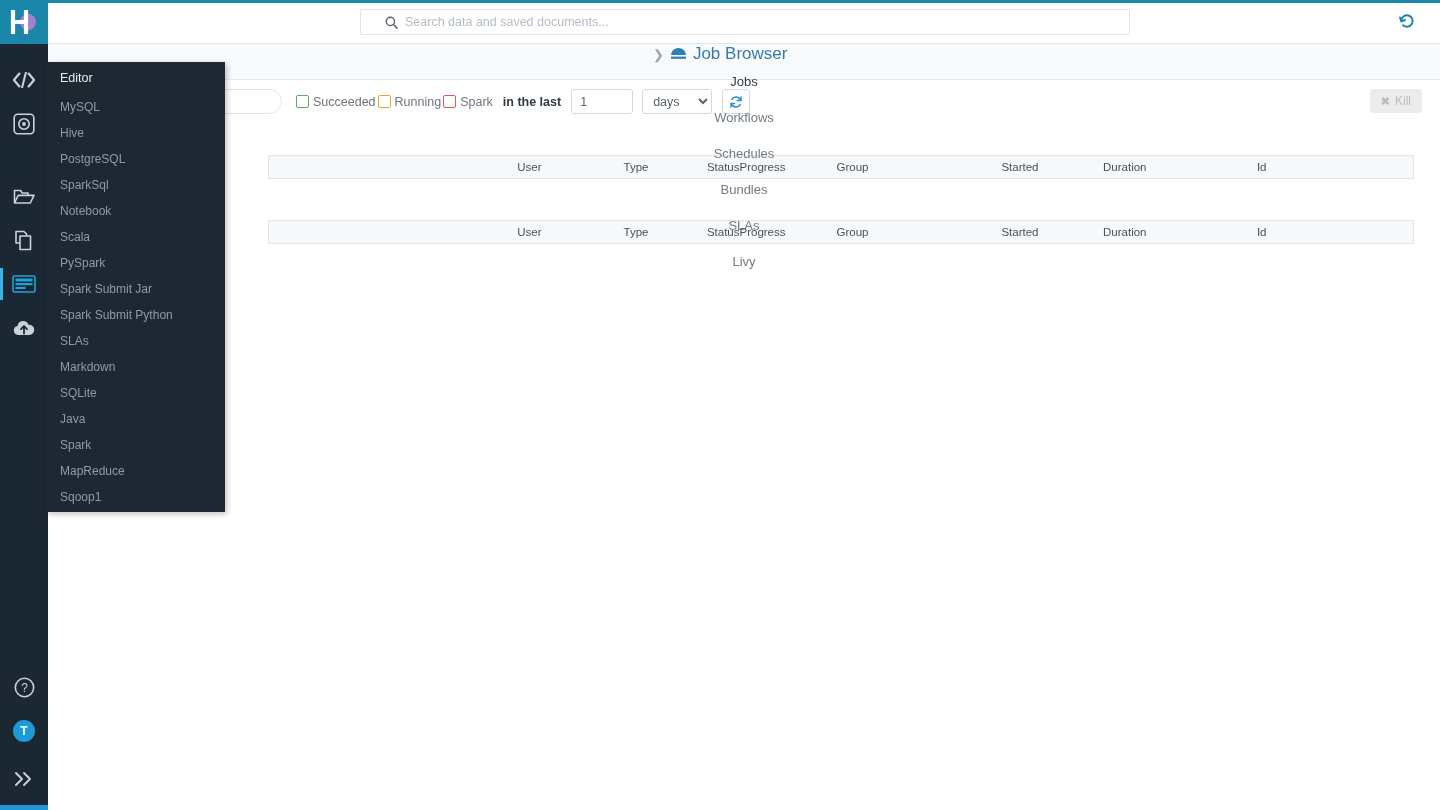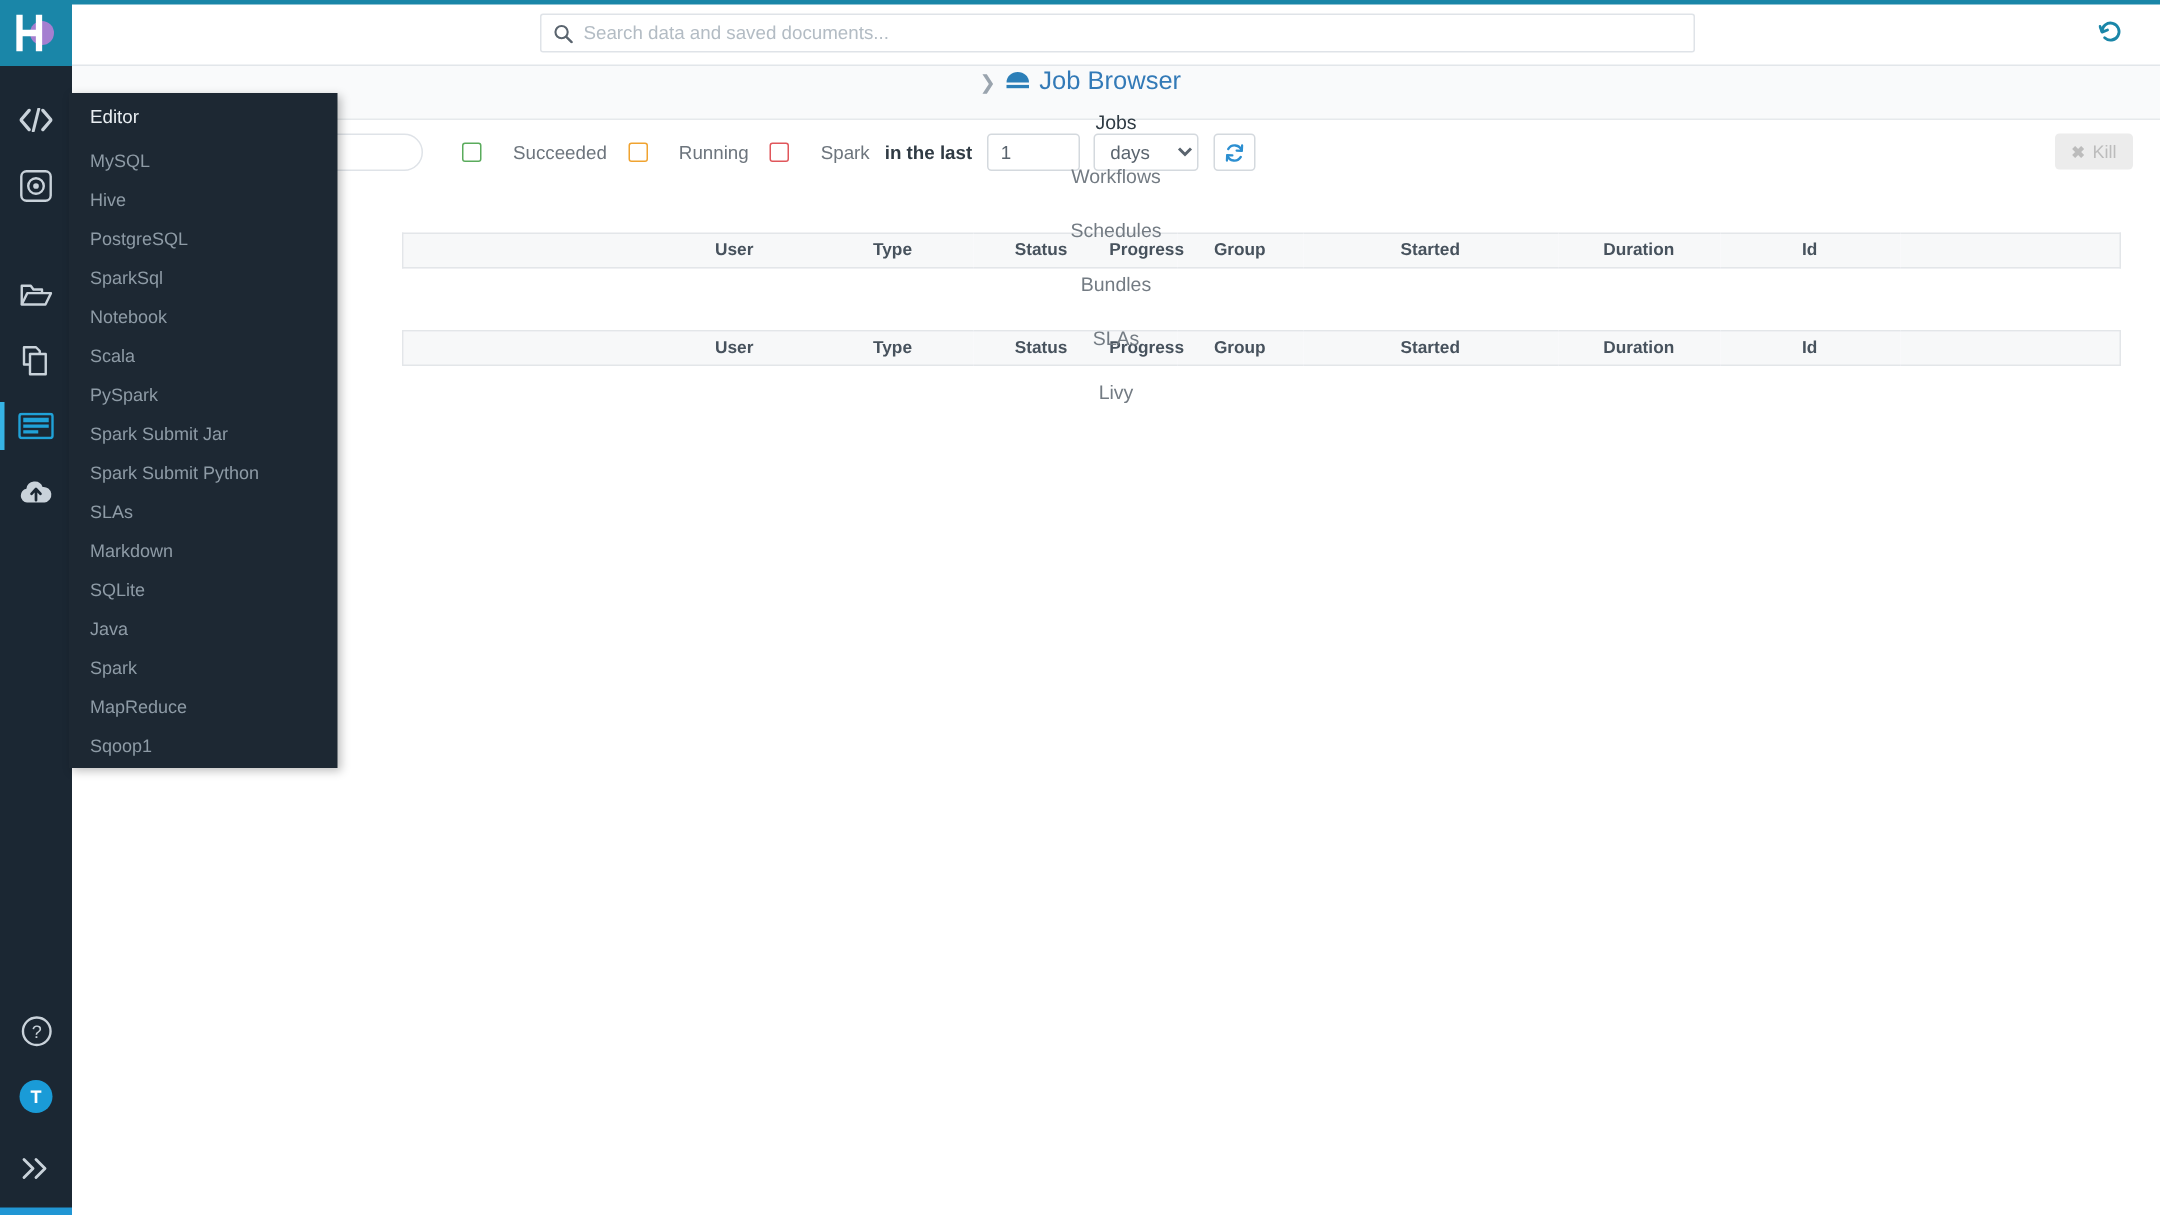--- a/index.html
+++ b/index.html
@@ -58,21 +58,21 @@
   }
   #topbar::before {
     content: ""; position: absolute; left: 0; top: 0;
     width: 100%; height: 3px; background: #1a86a8;
   }
   #search-wrap {
     position: absolute; left: 312px; top: 9px;
     width: 770px; height: 26px;
     border: 1px solid #dfe3e8; border-radius: 2px;
     background: #fff;
-    display: flex; align-items: center; padding: 0 8px;
+    display: flex; align-items: center; padding: 0 24px;
   }
   #search-input {
     border: none; outline: none;
     flex: 1; font-size: 12.5px; color: #47525d;
     font-family: "Liberation Sans", sans-serif;
     margin-left: 7px; background: transparent;
   }
   #search-input::placeholder { color: #b3bcc4; }
   #history-icon {
     position: absolute; right: 25px; top: 13px;
@@ -118,21 +118,21 @@
     width: 126px; height: 25px;
     border: 1px solid #dfe3e8; border-radius: 13px;
     background: #fff;
     display: flex; align-items: center; padding: 0 10px;
   }
   #job-search-input {
     border: none; outline: none; background: transparent;
     width: 100%; font-size: 12px; color: #47525d;
     font-family: "Liberation Sans", sans-serif; margin-left: 6px;
   }
-  .fchk { display: flex; align-items: center; gap: 21px; margin-left: 14px; }
+  .fchk { display: flex; align-items: center; gap: 4px; margin-left: 2px; }
   .fbox { width: 13px; height: 13px; border: 1px solid #ccc; border-radius: 2px; background:#fff; cursor:pointer;}
   .fbox.succeeded { border-color: #5aab5c; }
   .fbox.running   { border-color: #f0a330; }
   .fbox.failed    { border-color: #e0565b; }
   .flab { font-size: 12.5px; color: #6d757d; }
   #in-the-last { font-size: 12.5px; color: #303b44; margin-left: 10px; font-weight: bold; }
   #num-input {
     margin-left: 10px; width: 62px; height: 25px;
     border: 1px solid #d4d9de; border-radius: 3px;
     font-size: 12.5px; color: #5a646e; padding-left: 8px;
@@ -168,21 +168,21 @@
     table-layout: fixed;
   }
   #table-top { top: 155px; }
   #table-bottom { top: 220px; }
   .jobs-table th {
     background: #f7f8f9;
     border-top: 1px solid #e3e6e9;
     border-bottom: 1px solid #e3e6e9;
     height: 23px;
     font-size: 11.5px; color: #47525d;
-    text-align: center; font-weight: bold;
+    text-align: right; font-weight: normal;
     padding: 0;
   }
   .jobs-table th:first-child { border-left: 1px solid #e3e6e9; }
   .jobs-table th:last-child  { border-right: 1px solid #e3e6e9; }
 
   
   #editor-menu {
     position: absolute; left: 46px; top: 62px;
     width: 179px; height: 450px;
     background: #1d2833;

